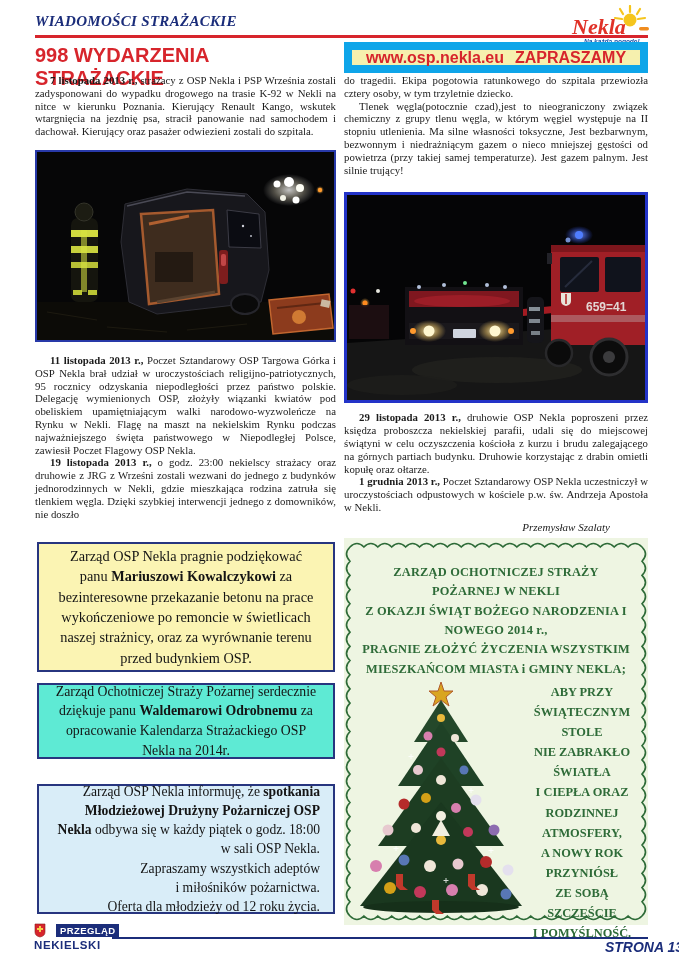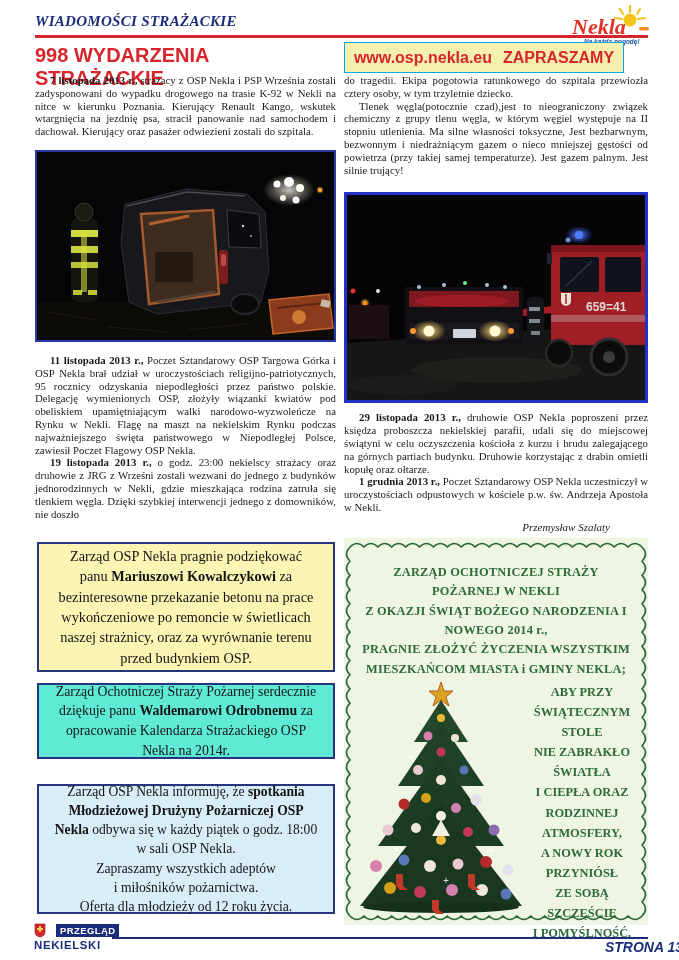--- a/index.html
+++ b/index.html
@@ -6,22 +6,22 @@
   .page{position:relative;width:679px;height:960px;background:#ffffff;margin:0 auto;
         font-family:"Liberation Serif",serif;overflow:hidden;padding-left:35px;}
 
   
   .masthead-title{position:absolute;left:35px;top:13px;font-style:italic;font-weight:bold;
     font-size:15px;color:#1b2d7a;letter-spacing:.3px;}
   .red-rule{position:absolute;left:35px;top:35px;width:613px;height:3px;background:#d7252c;}
   .logo{position:absolute;left:570px;top:5px;width:84px;height:44px;}
   .heading-998{position:absolute;left:35px;top:44px;width:301px;text-align:left;
     font-family:"Liberation Sans",sans-serif;font-weight:bold;font-size:20px;color:#d7252c;}
-  .banner{position:absolute;left:344px;top:42px;width:280px;height:31px;background:#f6f0ae;
-    border:1px solid #0ea5e9;box-sizing:border-box;display:flex;align-items:center;
+  .banner{position:absolute;left:344px;top:42px;width:304px;height:31px;background:#f6f0ae;
+    border:8px solid #0ea5e9;box-sizing:border-box;display:flex;align-items:center;
     justify-content:center;gap:11px;font-family:"Liberation Sans",sans-serif;
     font-weight:bold;font-size:16px;color:#d7252c;}
 
   
   .col{position:absolute;top:74px;font-size:10.8px;line-height:12.8px;text-align:justify;
     color:#1b1b1b;}
   .col-left{left:35px;width:301px;}
   .col-right{left:344px;width:304px;}
   p.art{margin:0;text-indent:15px;}
   p.art.lead{text-indent:0;}
@@ -31,21 +31,21 @@
   .photo-2{border:3px solid #2333c8;margin:16px 0 8px 0;}
   .signature{text-align:right;font-style:italic;font-size:11px;padding-right:38px;margin-top:7px;}
 
   
   .note{position:absolute;left:37px;width:298px;box-sizing:border-box;border:2px solid #27357f;
     display:flex;flex-direction:column;justify-content:center;text-align:center;
     padding:6px 13px;color:#141414;}
   .note .pre,.note .post{white-space:pre-line;}
   .note-yellow{top:542px;height:130px;background:#fbf4b3;font-size:14.3px;line-height:1.42;}
   .note-pink{top:683px;height:76px;background:#5eead4;font-size:13.8px;line-height:1.42;}
-  .note-blue{top:784px;height:130px;background:#d9edf8;font-size:13.6px;line-height:1.4;}
+  .note-blue{top:784px;height:130px;background:#d9edf8;font-size:13.6px;line-height:1.4;text-align:right;}
 
   
   .wishes{position:absolute;left:344px;top:538px;width:304px;height:387px;background:#eef5e2;}
   .wishes .border-svg{position:absolute;left:0;top:0;}
   .wishes-intro{position:absolute;top:25px;left:12px;right:12px;text-align:center;
     font-weight:bold;font-size:12.4px;color:#2e6b38;line-height:1.56;white-space:pre-line;
     letter-spacing:.2px;}
   .wishes-lower{position:absolute;top:140px;left:12px;right:10px;bottom:12px;display:flex;}
   .wishes-body{flex:1;text-align:center;font-weight:bold;font-size:12.4px;color:#2e6b38;
     line-height:1.62;white-space:pre-line;padding-top:4px;}

